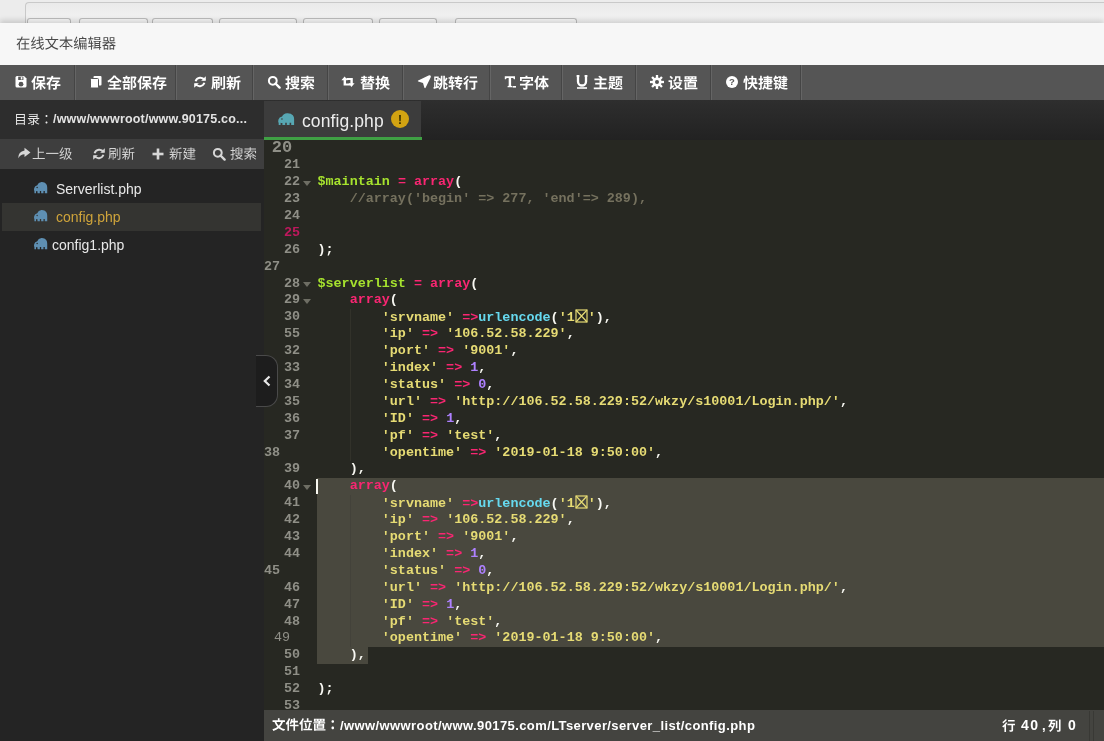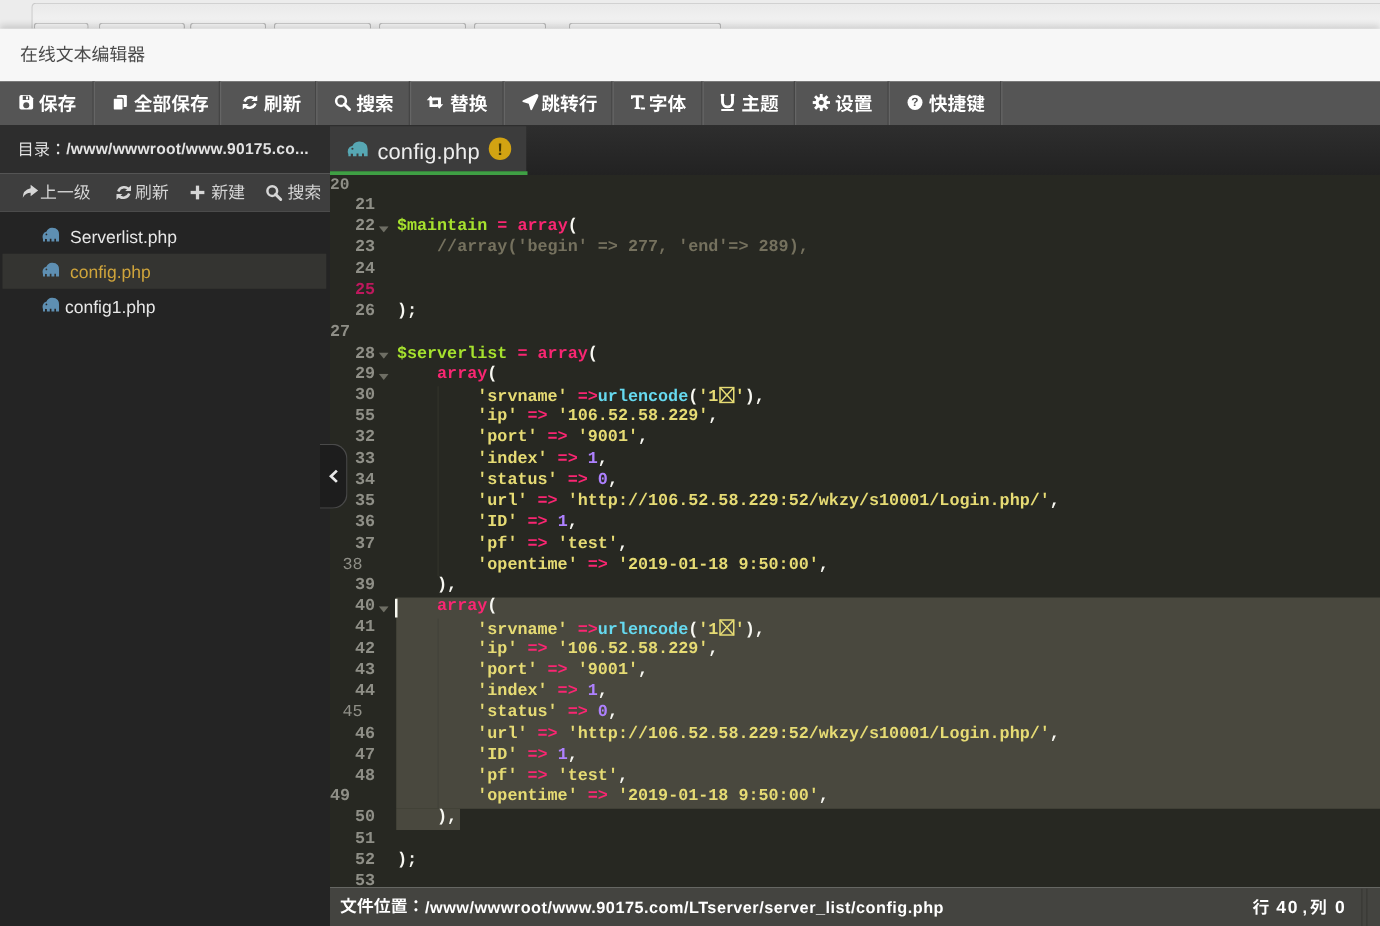--- a/index.html
+++ b/index.html
@@ -216,21 +216,21 @@
 <svg class="abs" style="left:390px;top:109px" width="20" height="20" viewBox="0 0 20 20">
       <circle cx="10" cy="10" r="9" fill="#d2a312"></circle>
       <text x="10" y="14.8" font-size="13.5" font-weight="bold" font-family="Liberation Sans" fill="#483a00" text-anchor="middle">!</text>
     </svg>
 <div class="abs" style="left:264px;top:137px;width:158px;height:3px;background:#3fa044"></div>
 <div class="abs" style="left:264px;top:140px;width:840px;height:570px;background:#272822"></div>
 <div class="abs" style="left:316.5px;top:478.3px;width:787.5px;height:169.0px;background:#49483e"></div>
 <div class="abs" style="left:316.5px;top:647.3px;width:51.3px;height:16.9px;background:#49483e"></div>
 <div class="abs" style="left:349.7px;top:309.3px;width:1px;height:152.1px;background:#32322a"></div>
 <div class="abs" style="left:349.7px;top:495.2px;width:1px;height:152.1px;background:#43423a"></div>
-<div class="abs mono" style="left:264px;top:140.3px;width:36px;height:16.9px;line-height:16.9px;font-size:13px;color:#8f8f87;text-align:left;font-weight:bold">20</div>
+<div class="abs mono" style="left:264px;top:140.3px;width:36px;height:16.9px;line-height:16.9px;font-size:17px;color:#8f8f87;text-align:center;font-weight:bold">20</div>
 <div class="abs mono" style="left:264px;top:157.2px;width:36px;height:16.9px;line-height:16.9px;font-size:13.4px;color:#8f8f87;text-align:right;font-weight:bold">21</div>
 <div class="abs mono" style="left:264px;top:174.1px;width:36px;height:16.9px;line-height:16.9px;font-size:13.4px;color:#8f8f87;text-align:right;font-weight:bold">22</div>
 <svg class="abs" style="left:303px;top:180.6px" width="8" height="5" viewBox="0 0 8 5">
       <path fill="#6e6e64" d="M0 0 H8 L4 5 Z"></path>
     </svg>
 <div class="abs mono" style="left:317.5px;top:174.1px;height:16.9px;line-height:16.9px;font-size:13.4px;white-space:pre"><span style="color:#a6e22e">$maintain</span> <span style="color:#f92672">=</span> <span style="color:#f92672">array</span><span style="color:#f8f8f2">(</span></div>
 <div class="abs mono" style="left:264px;top:191.0px;width:36px;height:16.9px;line-height:16.9px;font-size:13.4px;color:#8f8f87;text-align:right;font-weight:bold">23</div>
 <div class="abs mono" style="left:317.5px;top:191.0px;height:16.9px;line-height:16.9px;font-size:13.4px;white-space:pre">    <span style="color:#75715e">//array('begin' =&gt; 277, 'end'=&gt; 289),</span></div>
 <div class="abs mono" style="left:264px;top:207.9px;width:36px;height:16.9px;line-height:16.9px;font-size:13.4px;color:#8f8f87;text-align:right;font-weight:bold">24</div>
 <div class="abs mono" style="left:264px;top:224.8px;width:36px;height:16.9px;line-height:16.9px;font-size:13.4px;color:#be185d;text-align:right;font-weight:bold">25</div>
@@ -261,21 +261,21 @@
 <div class="abs mono" style="left:264px;top:360.0px;width:36px;height:16.9px;line-height:16.9px;font-size:13.4px;color:#8f8f87;text-align:right;font-weight:bold">33</div>
 <div class="abs mono" style="left:317.5px;top:360.0px;height:16.9px;line-height:16.9px;font-size:13.4px;white-space:pre">        <span style="color:#e6db74">'index'</span> <span style="color:#f92672">=&gt;</span> <span style="color:#ae81ff">1</span><span style="color:#f8f8f2">,</span></div>
 <div class="abs mono" style="left:264px;top:376.9px;width:36px;height:16.9px;line-height:16.9px;font-size:13.4px;color:#8f8f87;text-align:right;font-weight:bold">34</div>
 <div class="abs mono" style="left:317.5px;top:376.9px;height:16.9px;line-height:16.9px;font-size:13.4px;white-space:pre">        <span style="color:#e6db74">'status'</span> <span style="color:#f92672">=&gt;</span> <span style="color:#ae81ff">0</span><span style="color:#f8f8f2">,</span></div>
 <div class="abs mono" style="left:264px;top:393.8px;width:36px;height:16.9px;line-height:16.9px;font-size:13.4px;color:#8f8f87;text-align:right;font-weight:bold">35</div>
 <div class="abs mono" style="left:317.5px;top:393.8px;height:16.9px;line-height:16.9px;font-size:13.4px;white-space:pre">        <span style="color:#e6db74">'url'</span> <span style="color:#f92672">=&gt;</span> <span style="color:#e6db74">'http://106.52.58.229:52/wkzy/s10001/Login.php/'</span><span style="color:#f8f8f2">,</span></div>
 <div class="abs mono" style="left:264px;top:410.7px;width:36px;height:16.9px;line-height:16.9px;font-size:13.4px;color:#8f8f87;text-align:right;font-weight:bold">36</div>
 <div class="abs mono" style="left:317.5px;top:410.7px;height:16.9px;line-height:16.9px;font-size:13.4px;white-space:pre">        <span style="color:#e6db74">'ID'</span> <span style="color:#f92672">=&gt;</span> <span style="color:#ae81ff">1</span><span style="color:#f8f8f2">,</span></div>
 <div class="abs mono" style="left:264px;top:427.6px;width:36px;height:16.9px;line-height:16.9px;font-size:13.4px;color:#8f8f87;text-align:right;font-weight:bold">37</div>
 <div class="abs mono" style="left:317.5px;top:427.6px;height:16.9px;line-height:16.9px;font-size:13.4px;white-space:pre">        <span style="color:#e6db74">'pf'</span> <span style="color:#f92672">=&gt;</span> <span style="color:#e6db74">'test'</span><span style="color:#f8f8f2">,</span></div>
-<div class="abs mono" style="left:264px;top:444.5px;width:36px;height:16.9px;line-height:16.9px;font-size:13.4px;color:#8f8f87;text-align:center;font-weight:normal">38</div>
+<div class="abs mono" style="left:264px;top:444.5px;width:36px;height:16.9px;line-height:16.9px;font-size:13.4px;color:#8f8f87;text-align:left;font-weight:bold">38</div>
 <div class="abs mono" style="left:317.5px;top:444.5px;height:16.9px;line-height:16.9px;font-size:13.4px;white-space:pre">        <span style="color:#e6db74">'opentime'</span> <span style="color:#f92672">=&gt;</span> <span style="color:#e6db74">'2019-01-18 9:50:00'</span><span style="color:#f8f8f2">,</span></div>
 <div class="abs mono" style="left:264px;top:461.4px;width:36px;height:16.9px;line-height:16.9px;font-size:13.4px;color:#8f8f87;text-align:right;font-weight:bold">39</div>
 <div class="abs mono" style="left:317.5px;top:461.4px;height:16.9px;line-height:16.9px;font-size:13.4px;white-space:pre">    <span style="color:#f8f8f2">),</span></div>
 <div class="abs mono" style="left:264px;top:478.3px;width:36px;height:16.9px;line-height:16.9px;font-size:13.4px;color:#8f8f87;text-align:right;font-weight:bold">40</div>
 <svg class="abs" style="left:303px;top:484.8px" width="8" height="5" viewBox="0 0 8 5">
       <path fill="#6e6e64" d="M0 0 H8 L4 5 Z"></path>
     </svg>
 <div class="abs mono" style="left:317.5px;top:478.3px;height:16.9px;line-height:16.9px;font-size:13.4px;white-space:pre">    <span style="color:#f92672">array</span><span style="color:#f8f8f2">(</span></div>
 <div class="abs mono" style="left:264px;top:495.2px;width:36px;height:16.9px;line-height:16.9px;font-size:13.4px;color:#8f8f87;text-align:right;font-weight:bold">41</div>
 <div class="abs mono" style="left:317.5px;top:495.2px;height:16.9px;line-height:16.9px;font-size:13.4px;white-space:pre">        <span style="color:#e6db74">'srvname'</span> <span style="color:#f92672">=&gt;</span><span style="color:#66d9ef">urlencode</span><span style="color:#f8f8f2">(</span><span style="color:#e6db74">'1</span><svg width="13" height="14" viewBox="0 0 13 14" style="vertical-align:-2px">
@@ -283,29 +283,29 @@
           <rect x="1" y="1" width="11" height="12"></rect>
           <path d="M1 1 L12 13 M12 1 L1 13"></path>
         </g>
       </svg><span style="color:#e6db74">'</span><span style="color:#f8f8f2">),</span></div>
 <div class="abs mono" style="left:264px;top:512.1px;width:36px;height:16.9px;line-height:16.9px;font-size:13.4px;color:#8f8f87;text-align:right;font-weight:bold">42</div>
 <div class="abs mono" style="left:317.5px;top:512.1px;height:16.9px;line-height:16.9px;font-size:13.4px;white-space:pre">        <span style="color:#e6db74">'ip'</span> <span style="color:#f92672">=&gt;</span> <span style="color:#e6db74">'106.52.58.229'</span><span style="color:#f8f8f2">,</span></div>
 <div class="abs mono" style="left:264px;top:529.0px;width:36px;height:16.9px;line-height:16.9px;font-size:13.4px;color:#8f8f87;text-align:right;font-weight:bold">43</div>
 <div class="abs mono" style="left:317.5px;top:529.0px;height:16.9px;line-height:16.9px;font-size:13.4px;white-space:pre">        <span style="color:#e6db74">'port'</span> <span style="color:#f92672">=&gt;</span> <span style="color:#e6db74">'9001'</span><span style="color:#f8f8f2">,</span></div>
 <div class="abs mono" style="left:264px;top:545.9px;width:36px;height:16.9px;line-height:16.9px;font-size:13.4px;color:#8f8f87;text-align:right;font-weight:bold">44</div>
 <div class="abs mono" style="left:317.5px;top:545.9px;height:16.9px;line-height:16.9px;font-size:13.4px;white-space:pre">        <span style="color:#e6db74">'index'</span> <span style="color:#f92672">=&gt;</span> <span style="color:#ae81ff">1</span><span style="color:#f8f8f2">,</span></div>
-<div class="abs mono" style="left:264px;top:562.8px;width:36px;height:16.9px;line-height:16.9px;font-size:13.4px;color:#8f8f87;text-align:center;font-weight:normal">45</div>
+<div class="abs mono" style="left:264px;top:562.8px;width:36px;height:16.9px;line-height:16.9px;font-size:13.4px;color:#8f8f87;text-align:left;font-weight:bold">45</div>
 <div class="abs mono" style="left:317.5px;top:562.8px;height:16.9px;line-height:16.9px;font-size:13.4px;white-space:pre">        <span style="color:#e6db74">'status'</span> <span style="color:#f92672">=&gt;</span> <span style="color:#ae81ff">0</span><span style="color:#f8f8f2">,</span></div>
 <div class="abs mono" style="left:264px;top:579.7px;width:36px;height:16.9px;line-height:16.9px;font-size:13.4px;color:#8f8f87;text-align:right;font-weight:bold">46</div>
 <div class="abs mono" style="left:317.5px;top:579.7px;height:16.9px;line-height:16.9px;font-size:13.4px;white-space:pre">        <span style="color:#e6db74">'url'</span> <span style="color:#f92672">=&gt;</span> <span style="color:#e6db74">'http://106.52.58.229:52/wkzy/s10001/Login.php/'</span><span style="color:#f8f8f2">,</span></div>
 <div class="abs mono" style="left:264px;top:596.6px;width:36px;height:16.9px;line-height:16.9px;font-size:13.4px;color:#8f8f87;text-align:right;font-weight:bold">47</div>
 <div class="abs mono" style="left:317.5px;top:596.6px;height:16.9px;line-height:16.9px;font-size:13.4px;white-space:pre">        <span style="color:#e6db74">'ID'</span> <span style="color:#f92672">=&gt;</span> <span style="color:#ae81ff">1</span><span style="color:#f8f8f2">,</span></div>
 <div class="abs mono" style="left:264px;top:613.5px;width:36px;height:16.9px;line-height:16.9px;font-size:13.4px;color:#8f8f87;text-align:right;font-weight:bold">48</div>
 <div class="abs mono" style="left:317.5px;top:613.5px;height:16.9px;line-height:16.9px;font-size:13.4px;white-space:pre">        <span style="color:#e6db74">'pf'</span> <span style="color:#f92672">=&gt;</span> <span style="color:#e6db74">'test'</span><span style="color:#f8f8f2">,</span></div>
-<div class="abs mono" style="left:264px;top:630.4px;width:36px;height:16.9px;line-height:16.9px;font-size:13.4px;color:#8f8f87;text-align:left;font-weight:bold">49</div>
+<div class="abs mono" style="left:264px;top:630.4px;width:36px;height:16.9px;line-height:16.9px;font-size:13.4px;color:#8f8f87;text-align:center;font-weight:normal">49</div>
 <div class="abs mono" style="left:317.5px;top:630.4px;height:16.9px;line-height:16.9px;font-size:13.4px;white-space:pre">        <span style="color:#e6db74">'opentime'</span> <span style="color:#f92672">=&gt;</span> <span style="color:#e6db74">'2019-01-18 9:50:00'</span><span style="color:#f8f8f2">,</span></div>
 <div class="abs mono" style="left:264px;top:647.3px;width:36px;height:16.9px;line-height:16.9px;font-size:13.4px;color:#8f8f87;text-align:right;font-weight:bold">50</div>
 <div class="abs mono" style="left:317.5px;top:647.3px;height:16.9px;line-height:16.9px;font-size:13.4px;white-space:pre">    <span style="color:#f8f8f2">),</span></div>
 <div class="abs mono" style="left:264px;top:664.2px;width:36px;height:16.9px;line-height:16.9px;font-size:13.4px;color:#8f8f87;text-align:right;font-weight:bold">51</div>
 <div class="abs mono" style="left:264px;top:681.1px;width:36px;height:16.9px;line-height:16.9px;font-size:13.4px;color:#8f8f87;text-align:right;font-weight:bold">52</div>
 <div class="abs mono" style="left:317.5px;top:681.1px;height:16.9px;line-height:16.9px;font-size:13.4px;white-space:pre"><span style="color:#f8f8f2">);</span></div>
 <div class="abs mono" style="left:264px;top:698.0px;width:36px;height:16.9px;line-height:16.9px;font-size:13.4px;color:#8f8f87;text-align:right;font-weight:bold">53</div>
 <div class="abs" style="left:316.0px;top:479.3px;width:2px;height:15px;background:#f8f8f0"></div>
 <div class="abs" style="left:256px;top:355px;width:22px;height:52px;background:#1d1d1d;border:1px solid #4a4a4a;border-left:none;border-radius:0 12px 12px 0"></div>
 <svg class="abs" style="left:262px;top:375px" width="10" height="12" viewBox="0 0 10 12">

